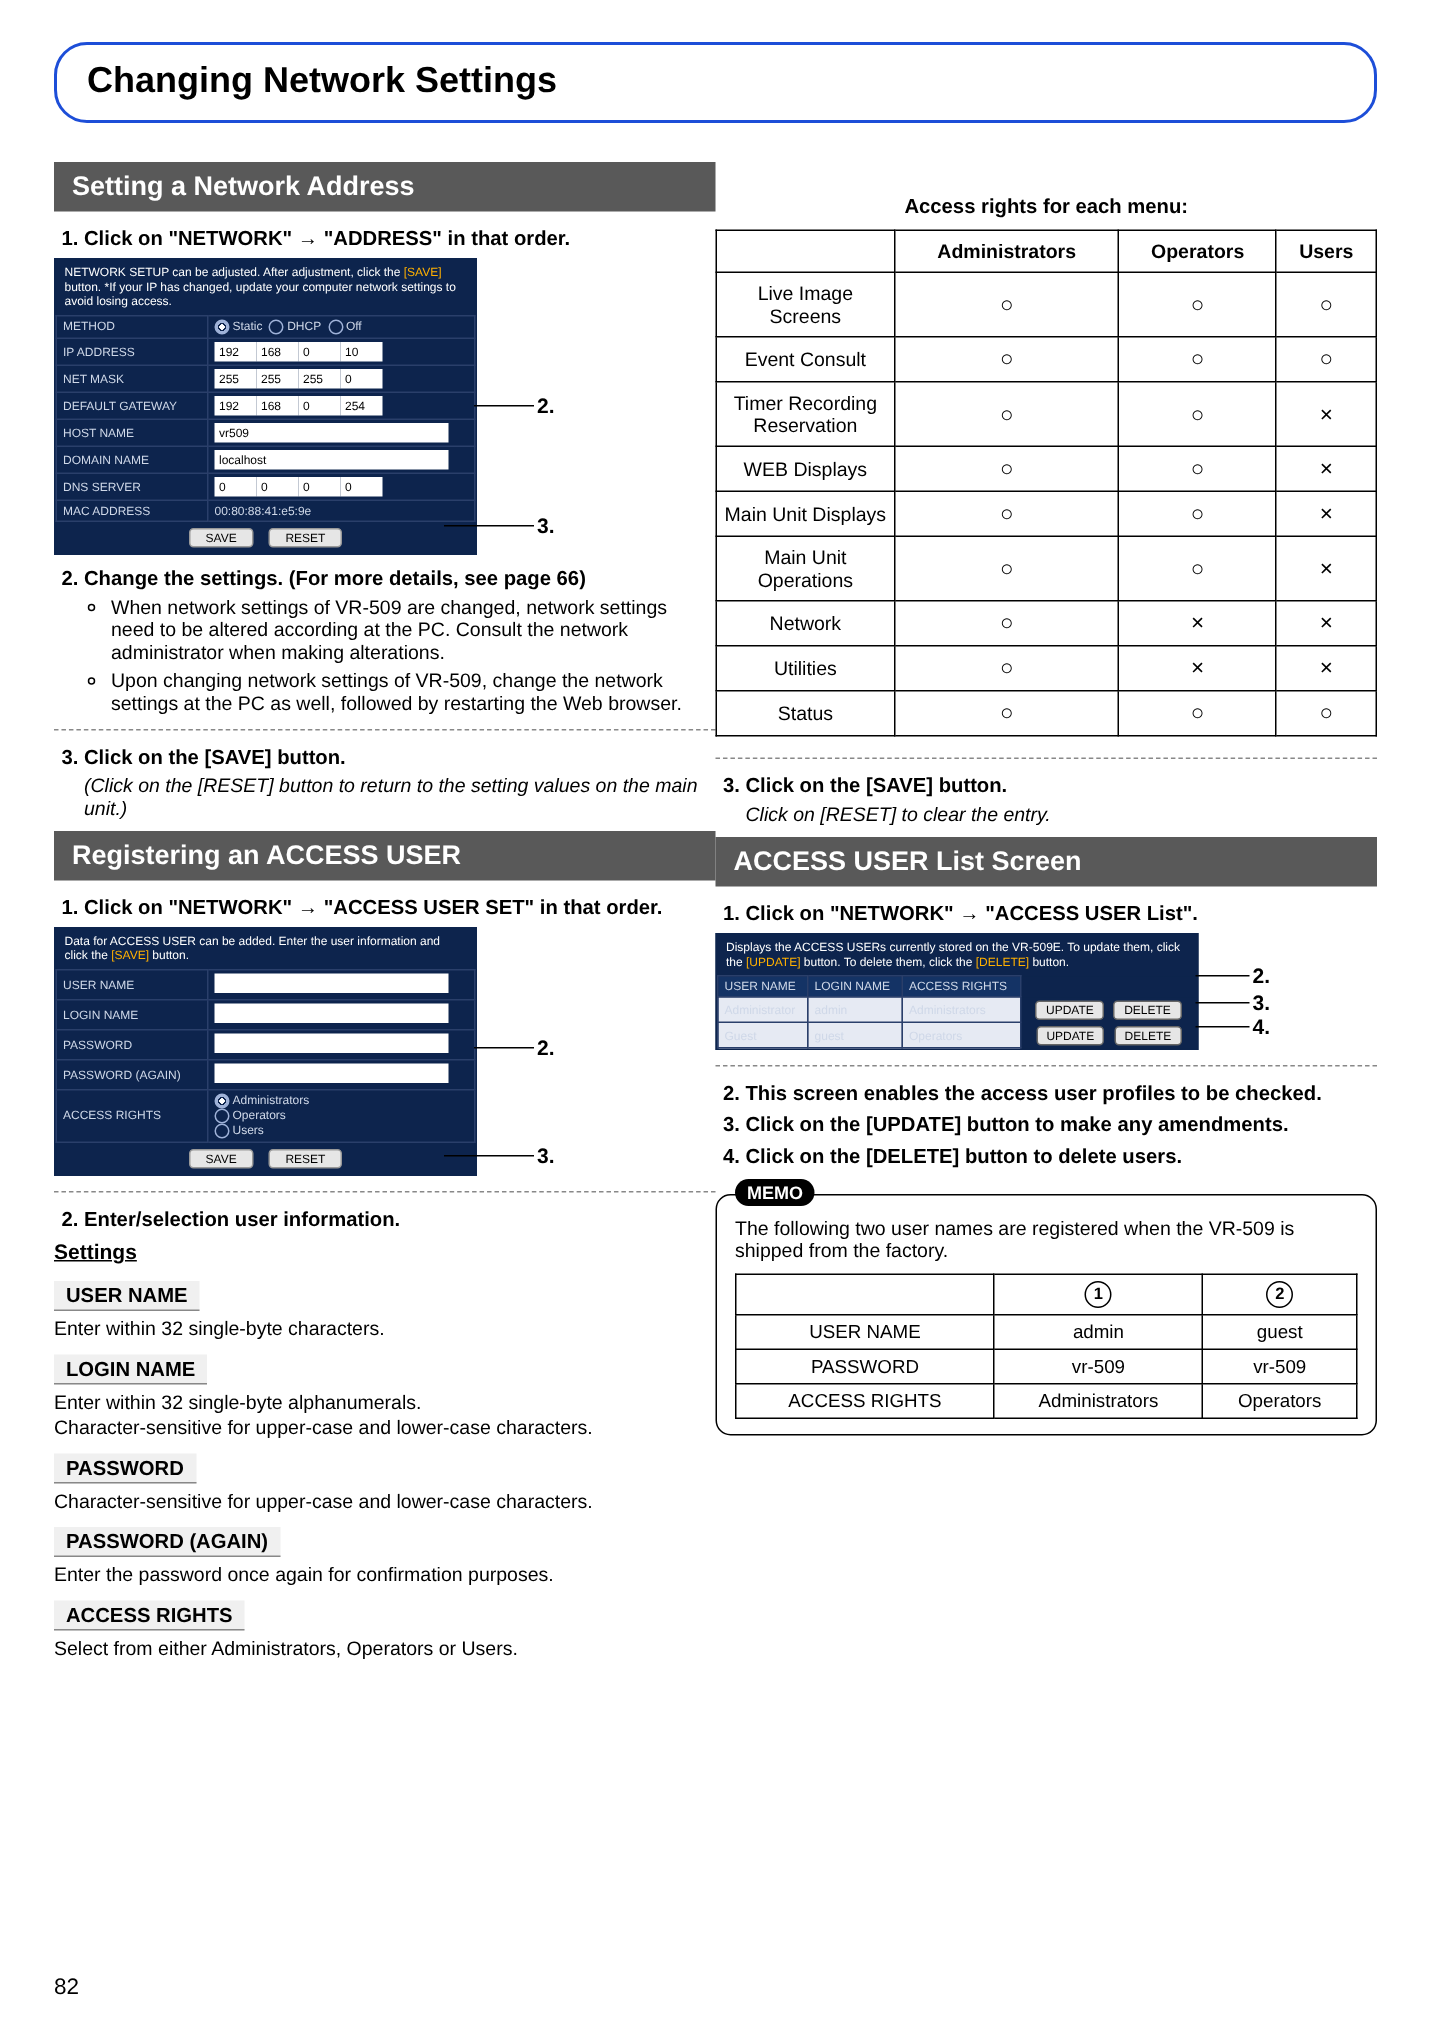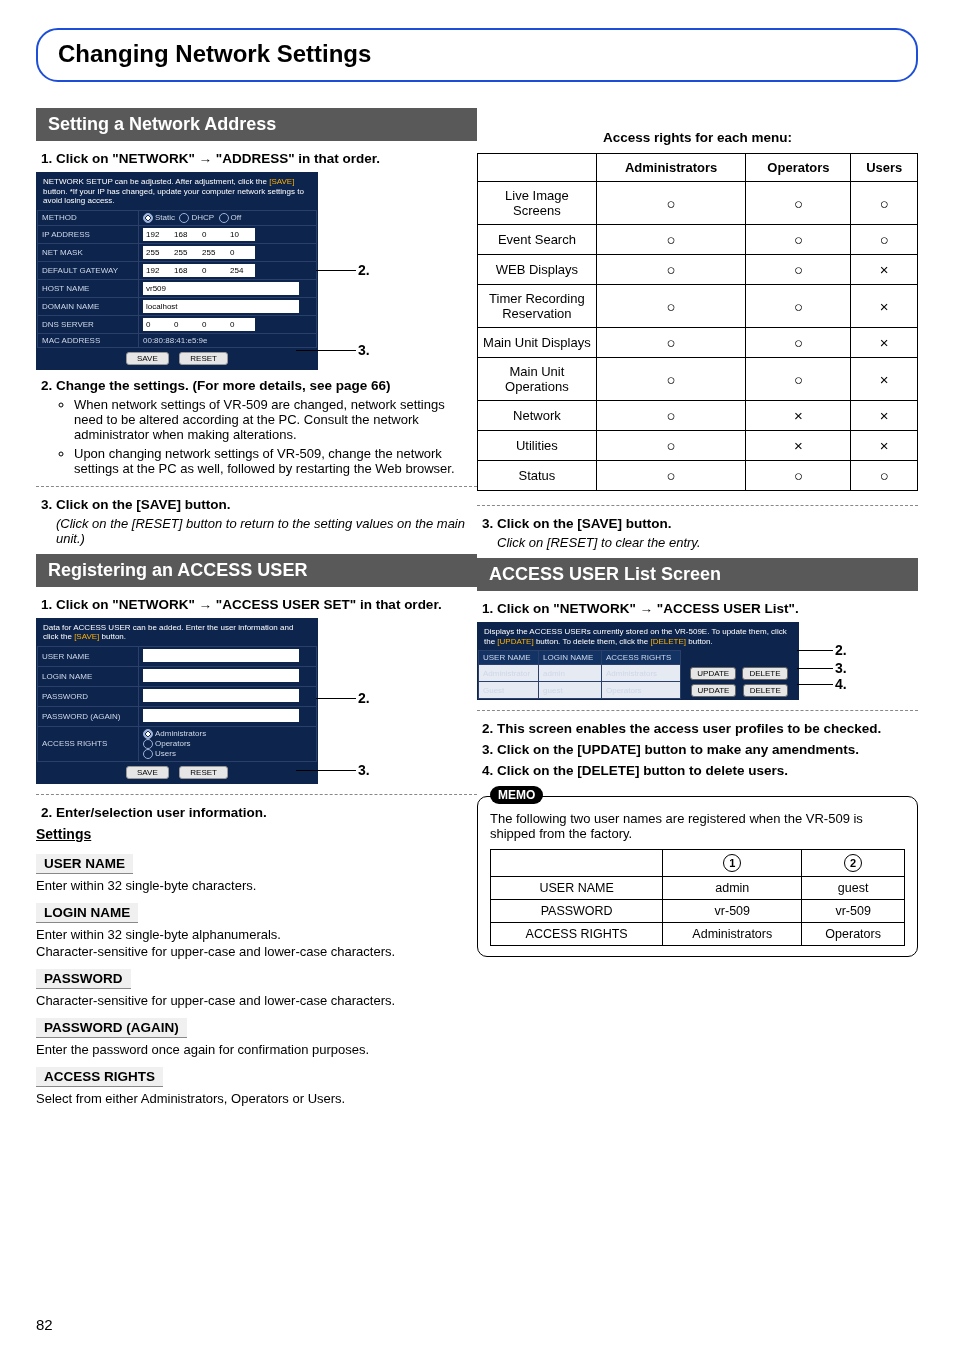--- a/index.html
+++ b/index.html
@@ -430,33 +430,33 @@
         <th>Operators</th>
         <th>Users</th>
       </tr>
       <tr>
             <td>Live Image Screens</td>
             <td class="circ">○</td>
             <td class="circ">○</td>
             <td class="circ">○</td>
           </tr>
       <tr>
-            <td>Event Search</td>
-            <td class="circ">○</td>
-            <td class="circ">○</td>
-            <td class="circ">○</td>
+            <td>Event Consult</td>
+            <td class="circ">○</td>
+            <td class="circ">○</td>
+            <td class="circ">○</td>
+          </tr>
+      <tr>
+            <td>Timer Recording Reservation</td>
+            <td class="circ">○</td>
+            <td class="circ">○</td>
+            <td class="circ">×</td>
           </tr>
       <tr>
             <td>WEB Displays</td>
-            <td class="circ">○</td>
-            <td class="circ">○</td>
-            <td class="circ">×</td>
-          </tr>
-      <tr>
-            <td>Timer Recording Reservation</td>
             <td class="circ">○</td>
             <td class="circ">○</td>
             <td class="circ">×</td>
           </tr>
       <tr>
             <td>Main Unit Displays</td>
             <td class="circ">○</td>
             <td class="circ">○</td>
             <td class="circ">×</td>
           </tr>

